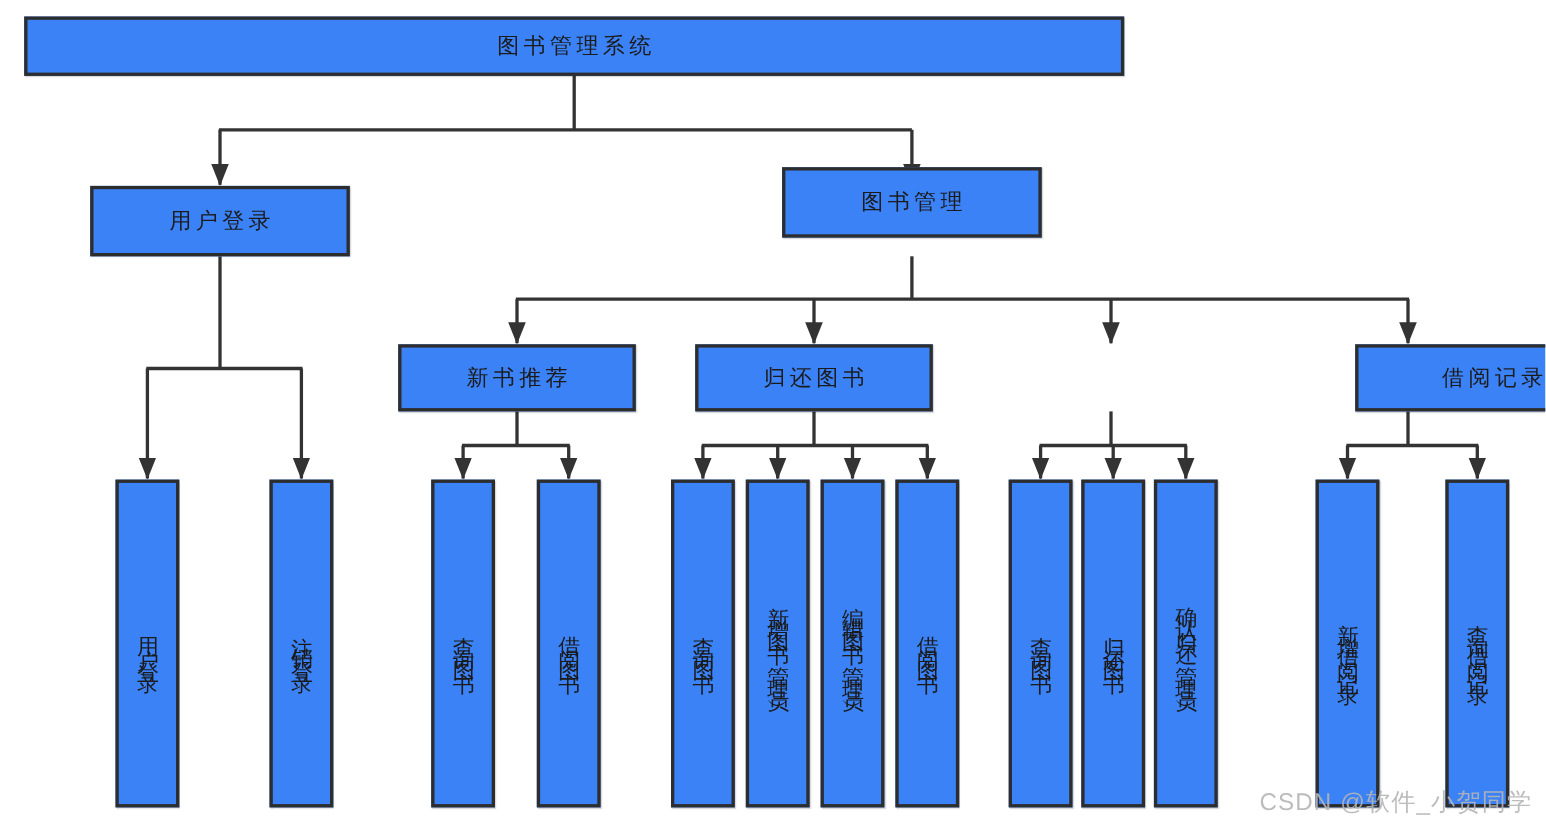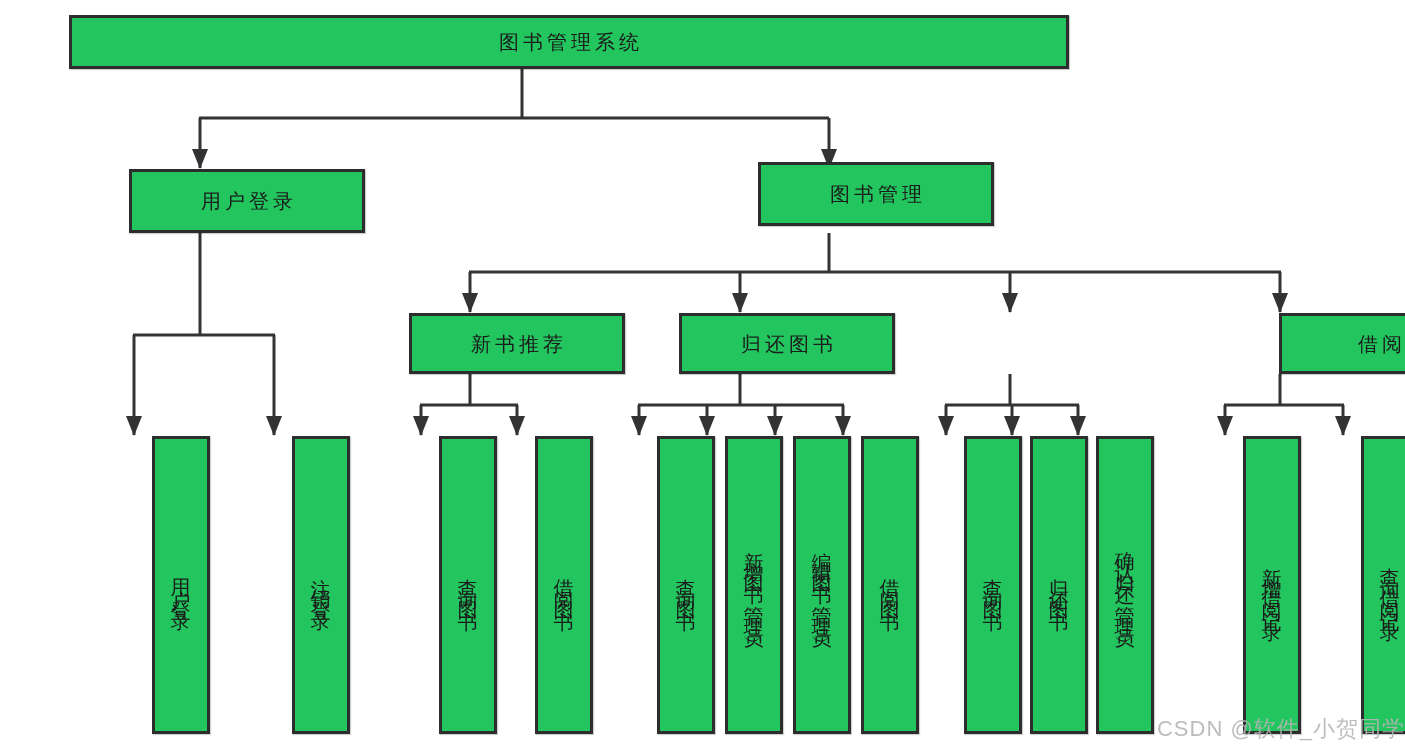--- a/index.html
+++ b/index.html
@@ -13,27 +13,26 @@
     overflow: hidden;
   }
   svg.connectors {
     position: absolute;
     left: 0; top: 0;
     width: 1405px; height: 747px;
   }
   .node {
     position: absolute;
     box-sizing: border-box;
-    background: #22c55e;
+    background: #3b82f6;
     border: 3px solid #2d2d2d;
     box-shadow: 1px 1px 1px rgba(0,0,0,0.18);
     display: flex;
     align-items: center;
     justify-content: center;
-    margin-left: 47px;
   }
   .hlabel {
     font-size: 20px;
     letter-spacing: 4px;
     text-indent: 4px;
     white-space: nowrap;
     line-height: 1;
   }
   .lvl1 { left: 22px; top: 15px; width: 1000px; height: 54px; }
   .lvl2 { width: 236px; height: 64px; }
@@ -41,21 +40,21 @@
   .leaf { top: 436px; width: 58px; height: 298px; }
   .vlabel {
     writing-mode: vertical-rl;
     font-size: 20px;
     letter-spacing: 11px;
     line-height: 1.1;
     white-space: nowrap;
   }
   .watermark {
     position: absolute;
-    right: 0;
+    right: 12px;
     top: 714px;
     font-size: 22px;
     letter-spacing: 1px;
     color: #b5b5b5;
     opacity: 0.9;
     white-space: nowrap;
     z-index: 5;
   }
 </style>
 </head>
@@ -120,21 +119,21 @@
     </g>
   </svg>
 
   <div class="node lvl1">
     <span class="hlabel">图书管理系统</span>
   </div>
 
   <div class="node lvl2" style="left:82px; top:169px;">
     <span class="hlabel">用户登录</span>
   </div>
-  <div class="node lvl2" style="left:711px; top:162px;">
+  <div class="node lvl2" style="left:711px; top:152px;">
     <span class="hlabel">图书管理</span>
   </div>
 
   <div class="node lvl3" style="left:362px;">
     <span class="hlabel">新书推荐</span>
   </div>
   <div class="node lvl3" style="left:632px;">
     <span class="hlabel">归还图书</span>
   </div>
   <div class="node lvl3" style="left:1232px;padding-left:34px;">

